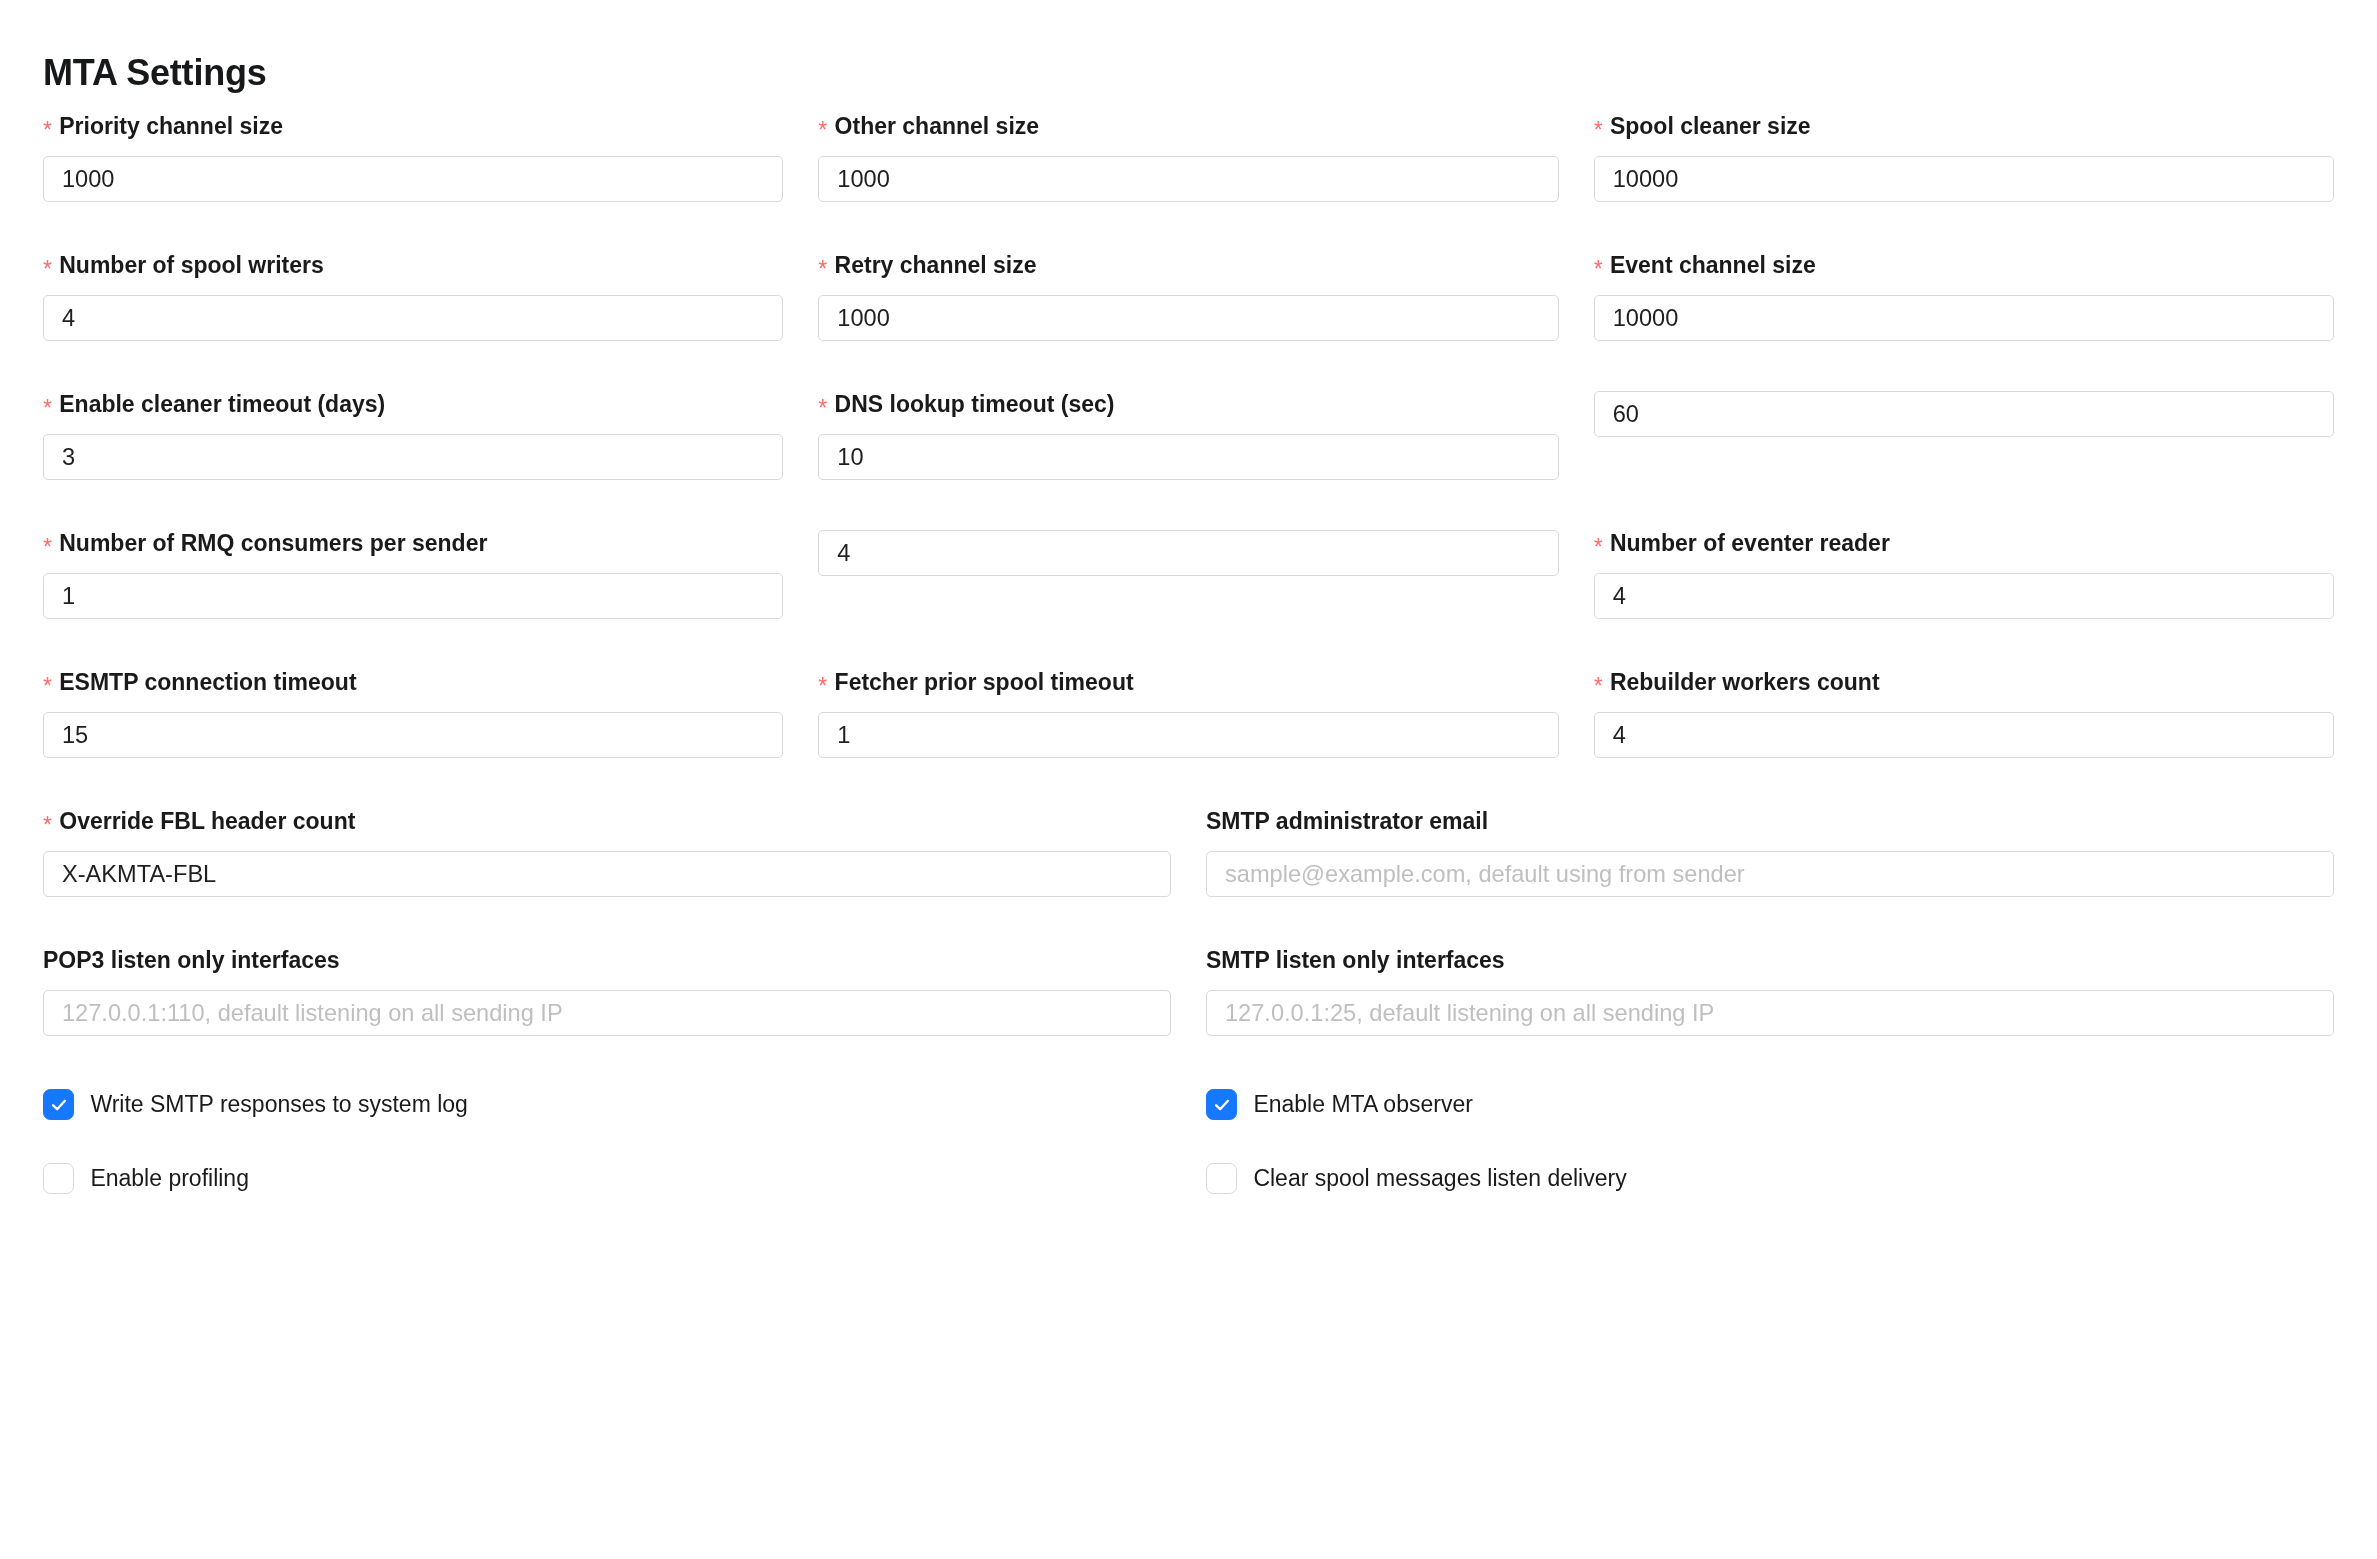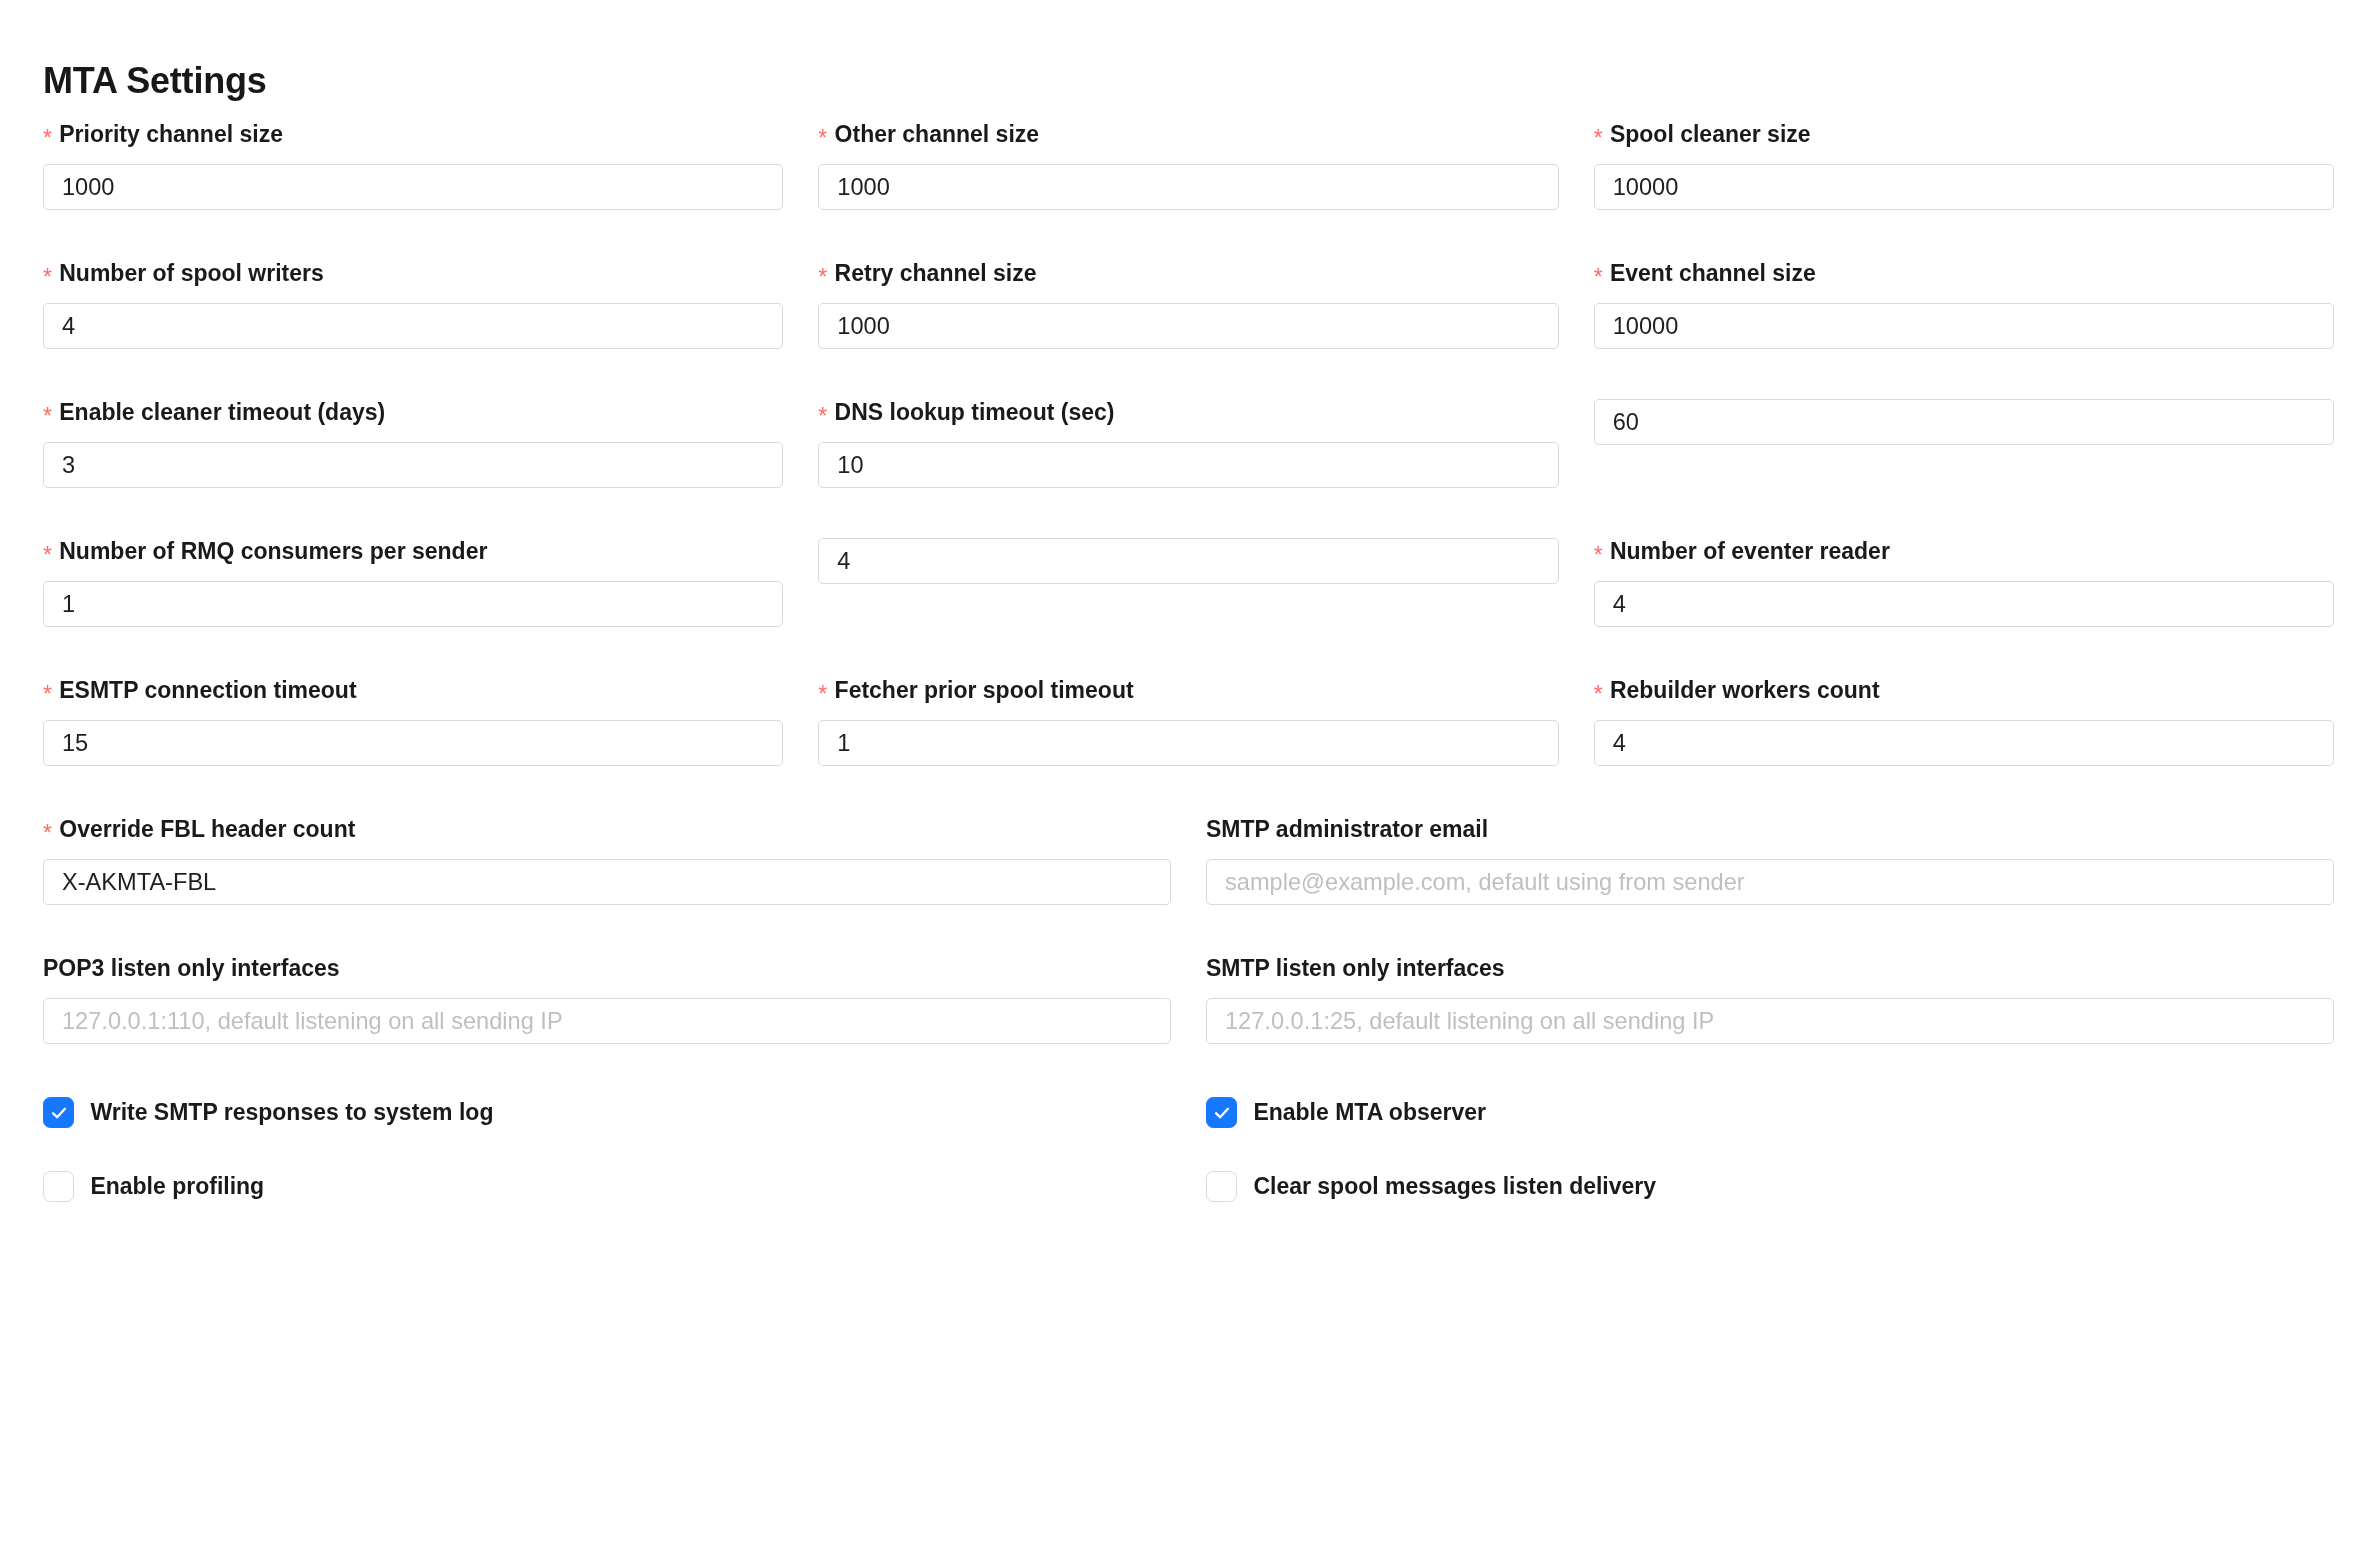--- a/index.html
+++ b/index.html
@@ -13,21 +13,21 @@
     height: 1560px;
     font-family: "Liberation Sans", sans-serif;
     color: #1f1f1f;
     overflow: hidden;
   }
 
   .page {
     position: relative;
     width: 2377px;
     height: 1560px;
-    padding: 16px 43px;
+    padding: 8px 43px;
   }
 
   .page-title {
     font-size: 36px;
     font-weight: 700;
     color: #17181a;
     letter-spacing: -0.2px;
     margin: 0;
     padding-top: 44px;
     line-height: 1.15;
@@ -107,21 +107,21 @@
   }
   .cbox.checked {
     background: #1677ff;
     border-color: #1677ff;
   }
   .cbox svg { display: block; }
   .cbox:not(.checked) svg { visibility: hidden; }
 
   .check-label {
     font-size: 23px;
-    font-weight: 700;
+    font-weight: 400;
     color: #1a1a1a;
     line-height: 1.2;
     white-space: nowrap;
   }
 </style>
 </head>
 <body>
 
 <div class="page">
 

